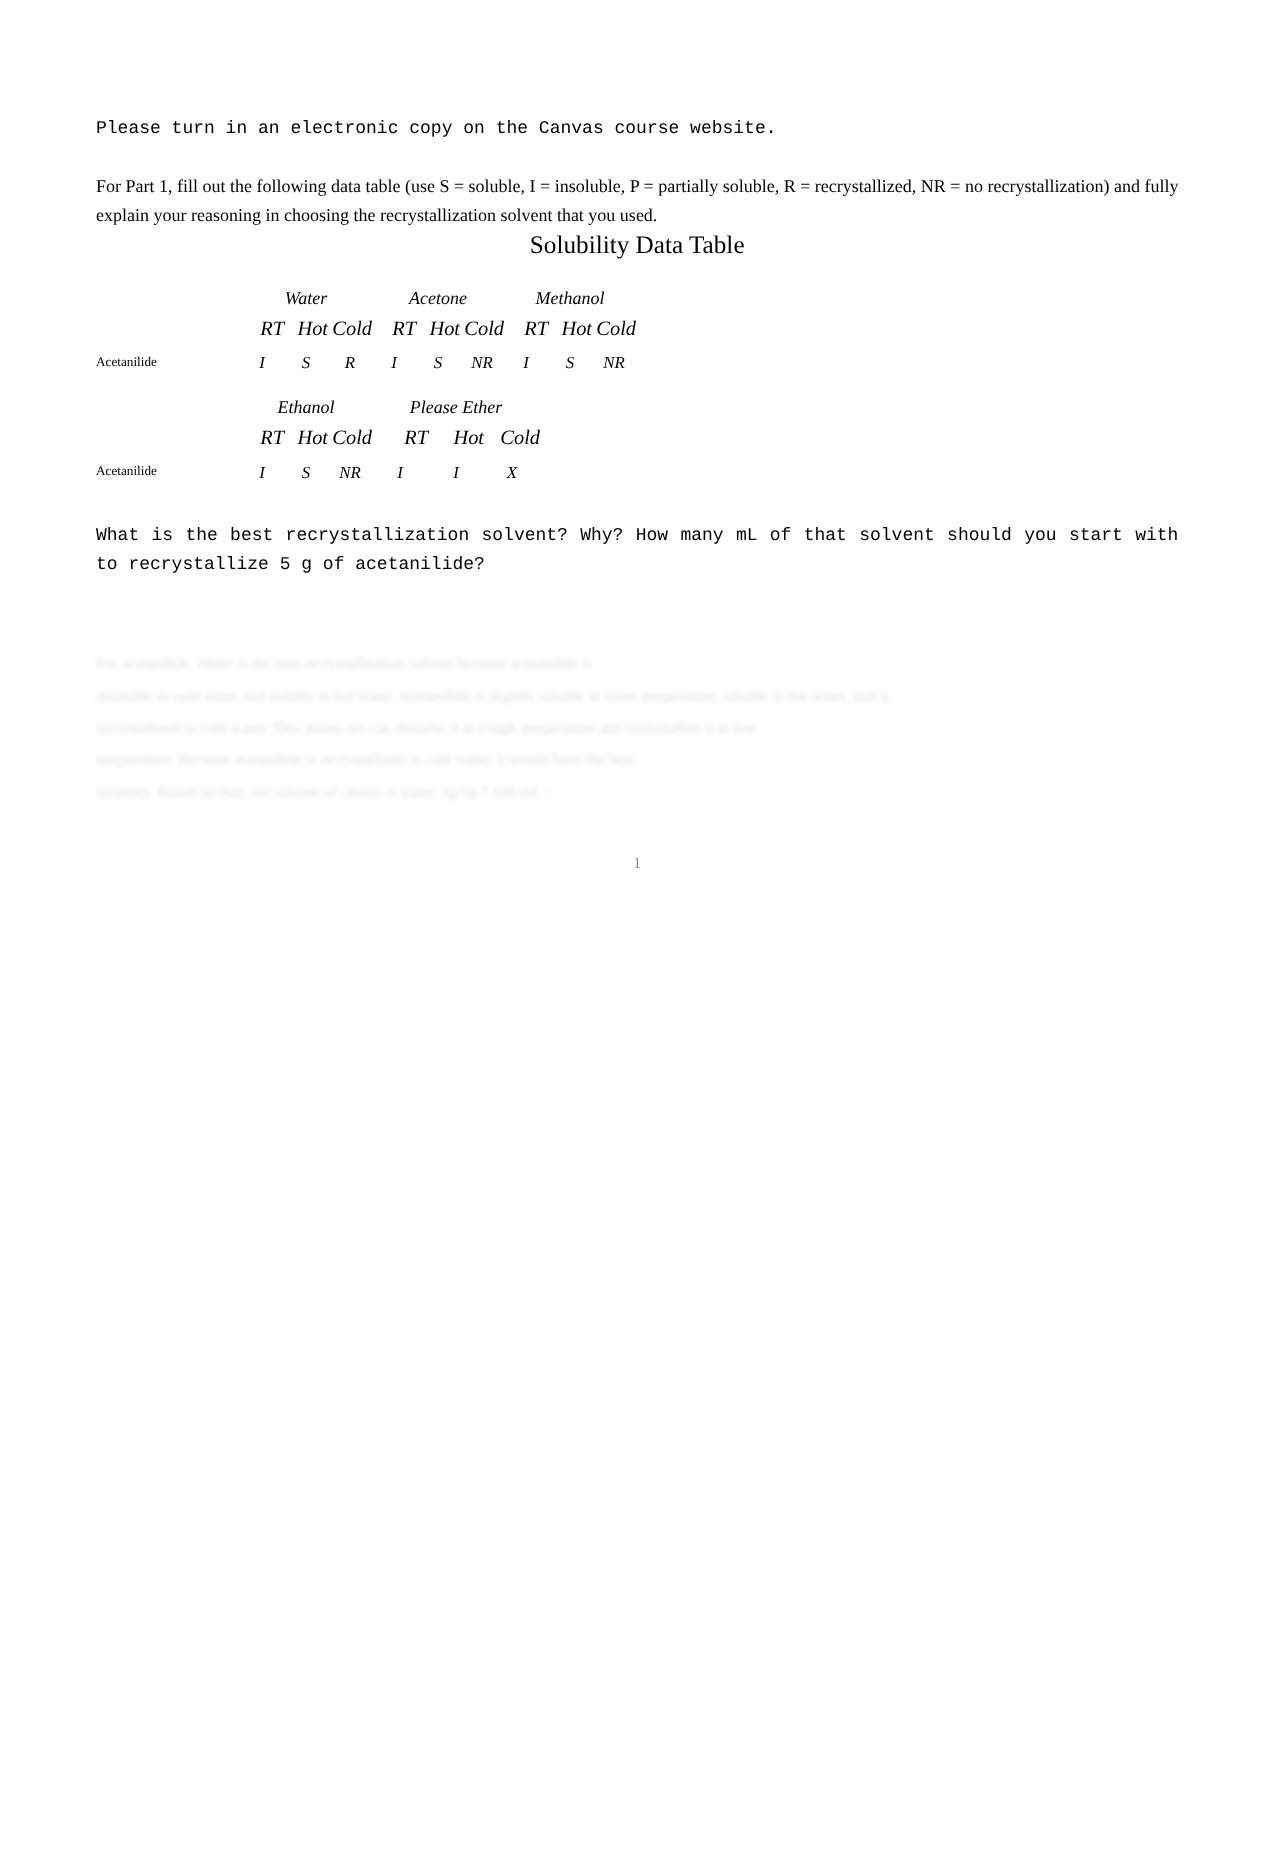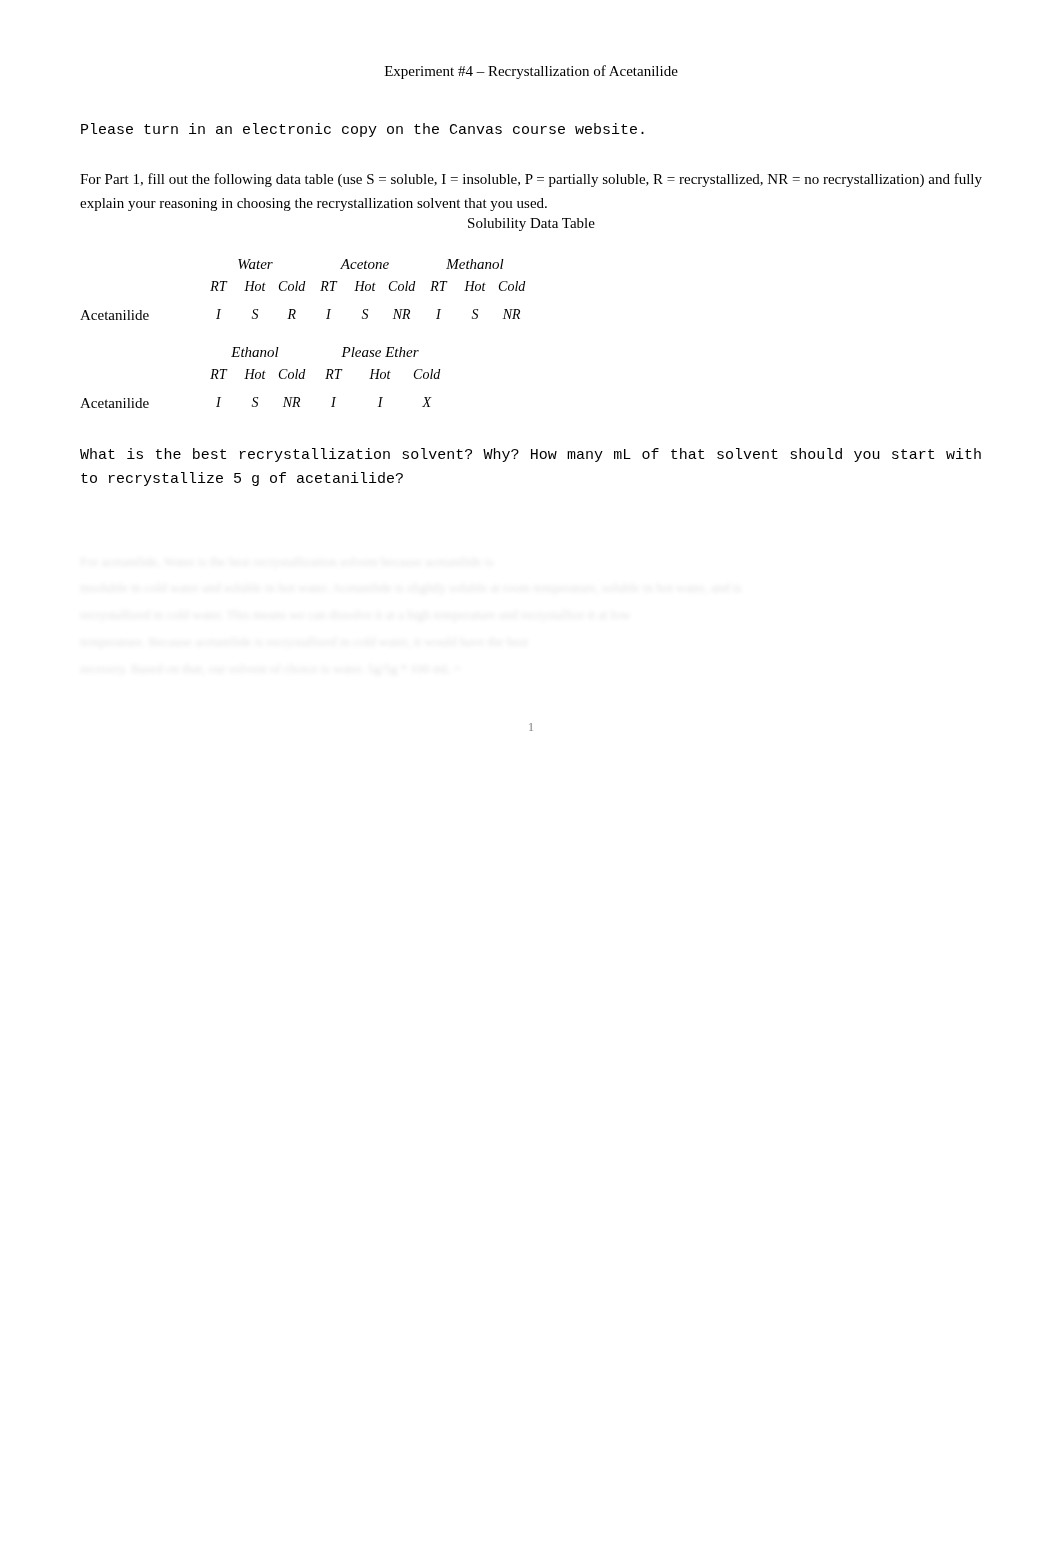--- a/index.html
+++ b/index.html
@@ -36,21 +36,21 @@
       text-align: justify;
     }
 
     .table-section {
       margin-bottom: 32px;
     }
 
     .table-title {
       text-align: center;
       margin-bottom: 24px;
-      font-size: 15px;
+      font-size: 21px;
     }
 
     .question-text {
       margin-bottom: 16px;
       line-height: 1.6;
       text-align: justify;
       font-family: Liberation Mono, monospace;
     }
 
     .blurred-section {
@@ -81,21 +81,21 @@
 
     .t-section {
       display: flex;
       margin-bottom: 20px;
     }
 
     .t-compound {
       width: 120px;
       flex-shrink: 0;
       padding-top: 28px;
-      font-size: 15px;
+      font-size: 11px;
     }
 
     .t-groups {
       display: flex;
       gap: 0px;
     }
 
     .t-group {
       display: flex;
       flex-direction: column;
@@ -112,42 +112,41 @@
       text-align: center;
     }
 
     .t-sub-row {
       display: flex;
       width: 100%;
     }
 
     .t-sub {
       flex: 1;
-      text-align: center;
-      font-size: 14px;
+      text-align: right;
+      font-size: 17px;
       min-width: 30px;
     }
 
     .t-val-row {
       display: flex;
       width: 100%;
     }
 
     .t-val {
       flex: 1;
       text-align: center;
       font-size: 14px;
       min-width: 30px;
     }
   </style>
 </head>
 <body>
 
 <div class="page-header">
-  <div>Experiment #4 – Recrystallization of Acetanilide</div>
 </div>
 
 <p class="intro-text">Please turn in an electronic copy on the Canvas course website.</p>
 
 <p class="part1-text">For Part 1, fill out the following data table (use S = soluble, I = insoluble, P = partially soluble, R = recrystallized, NR = no recrystallization) and fully explain your reasoning in choosing the recrystallization solvent that you used.</p>
 
 <div class="table-section">
   <div class="table-title">Solubility Data Table</div>
 
   <div class="full-table">

